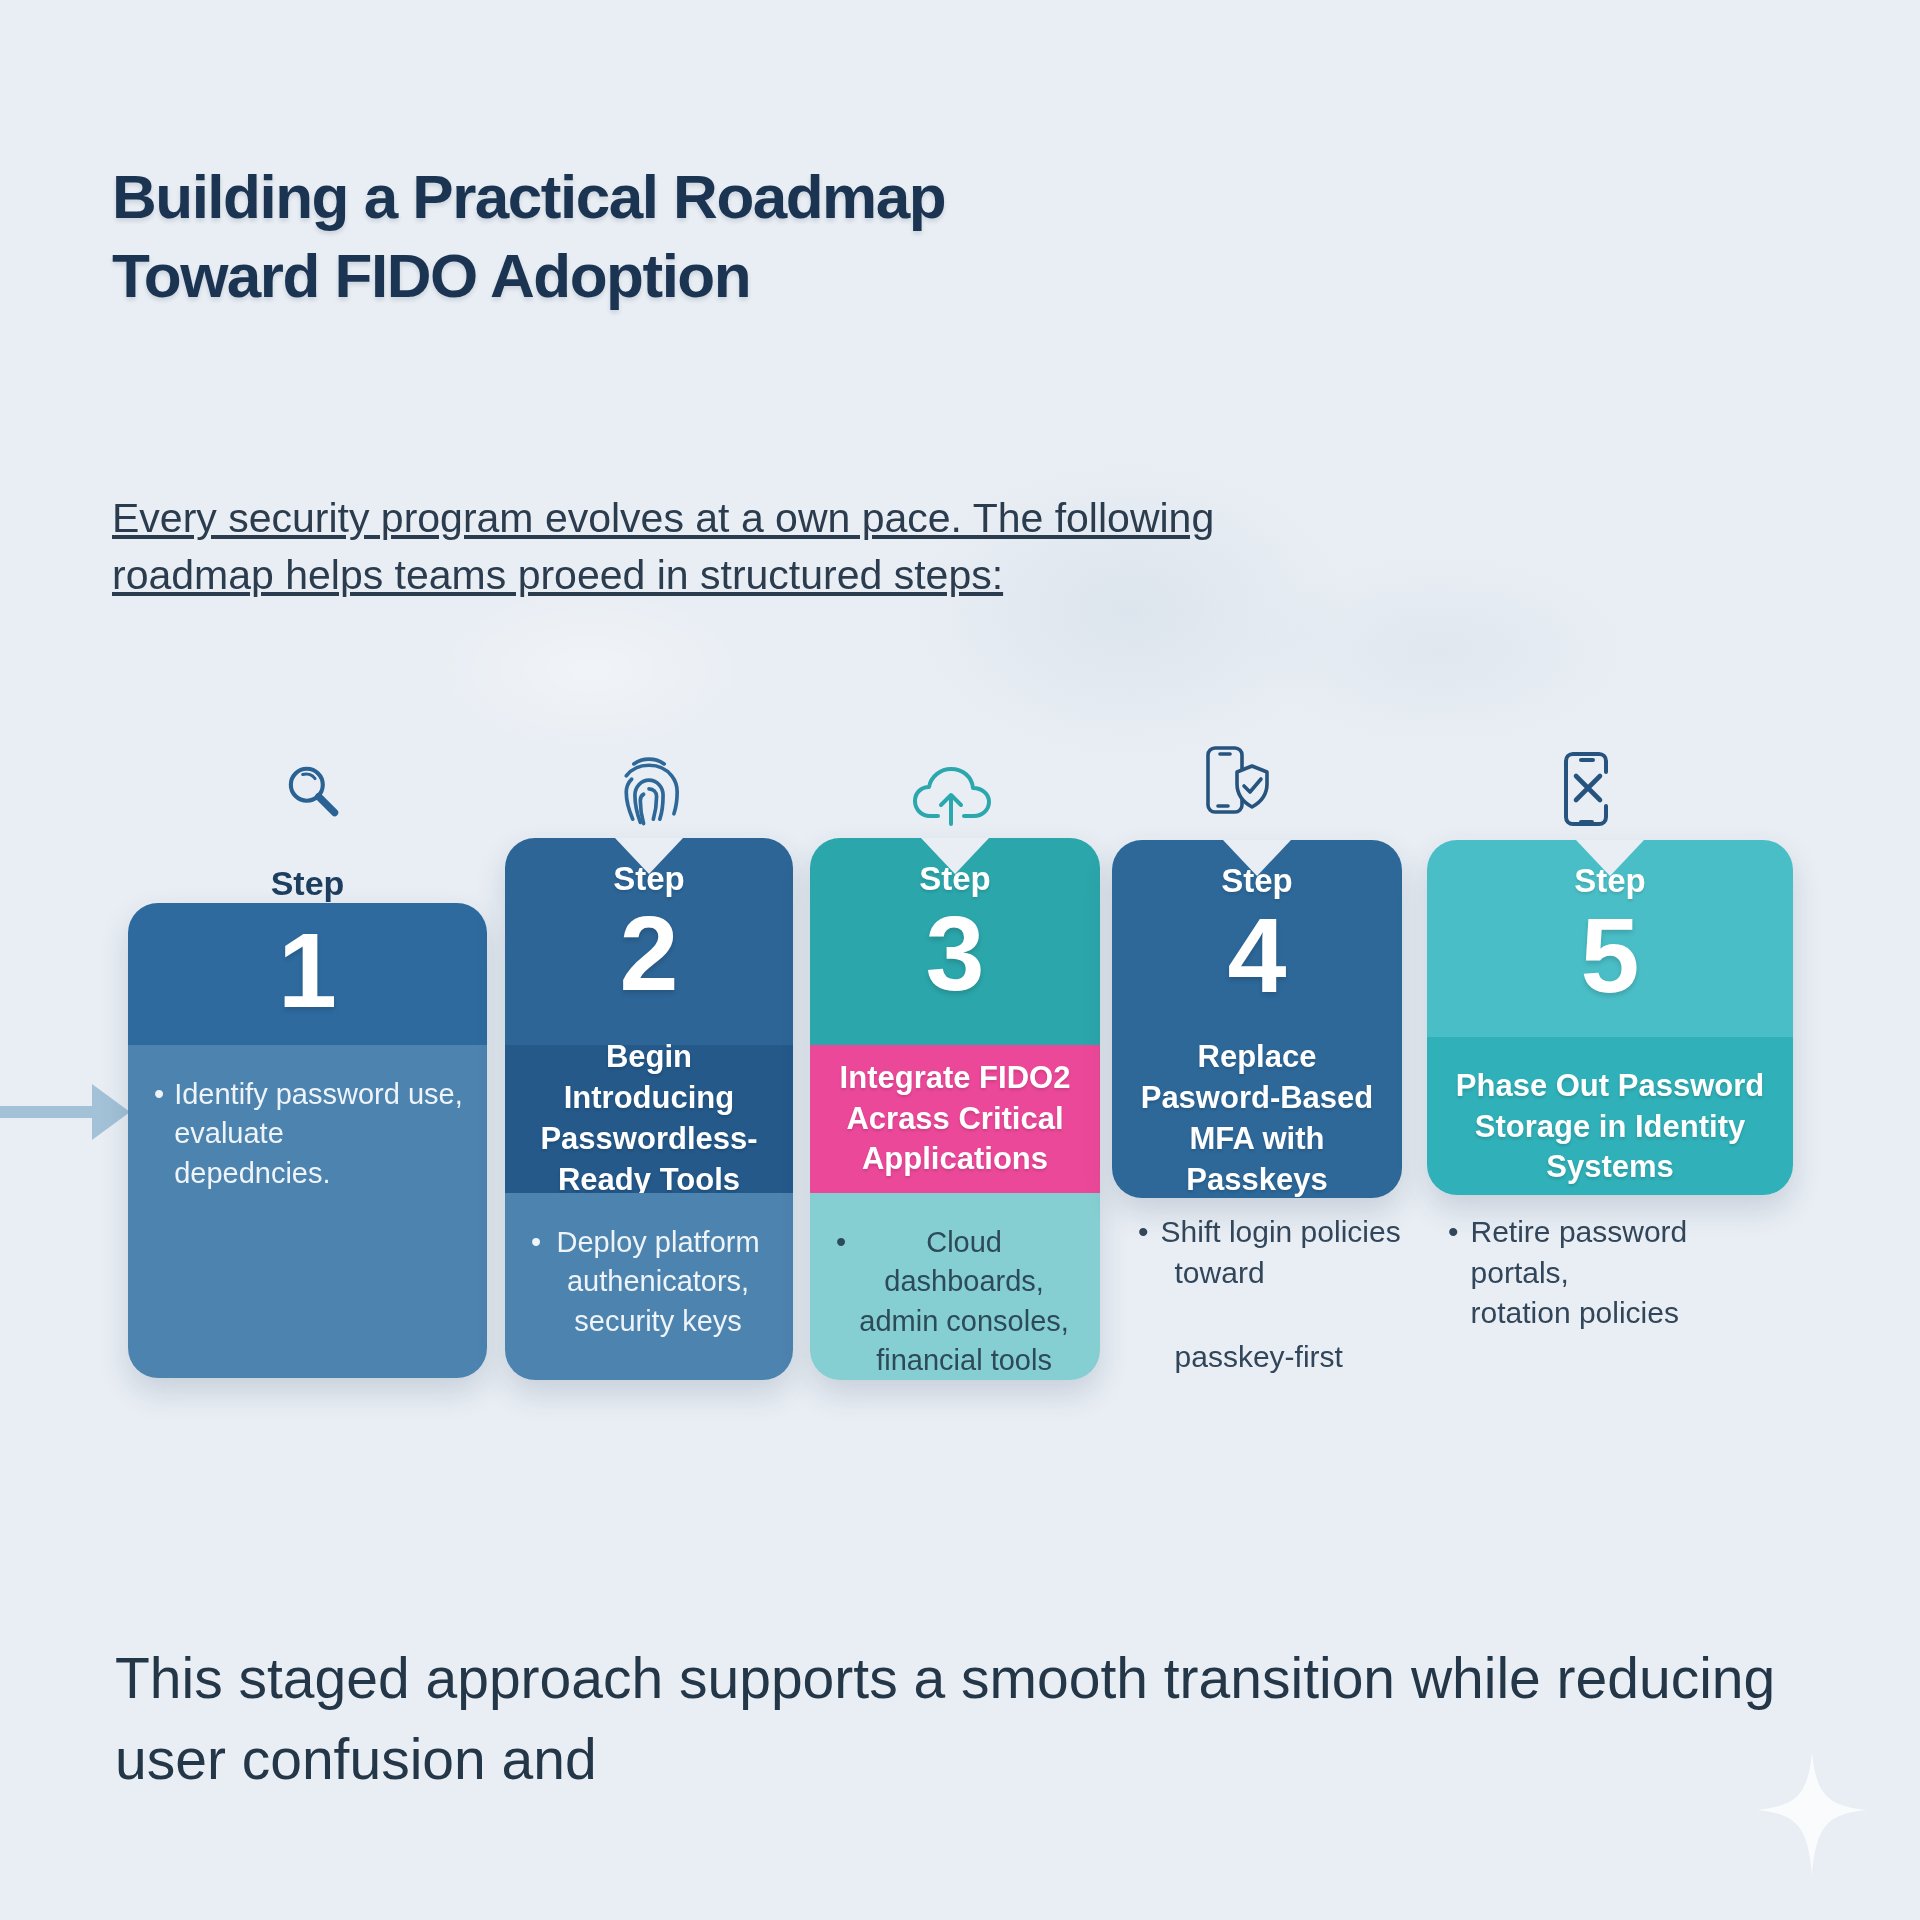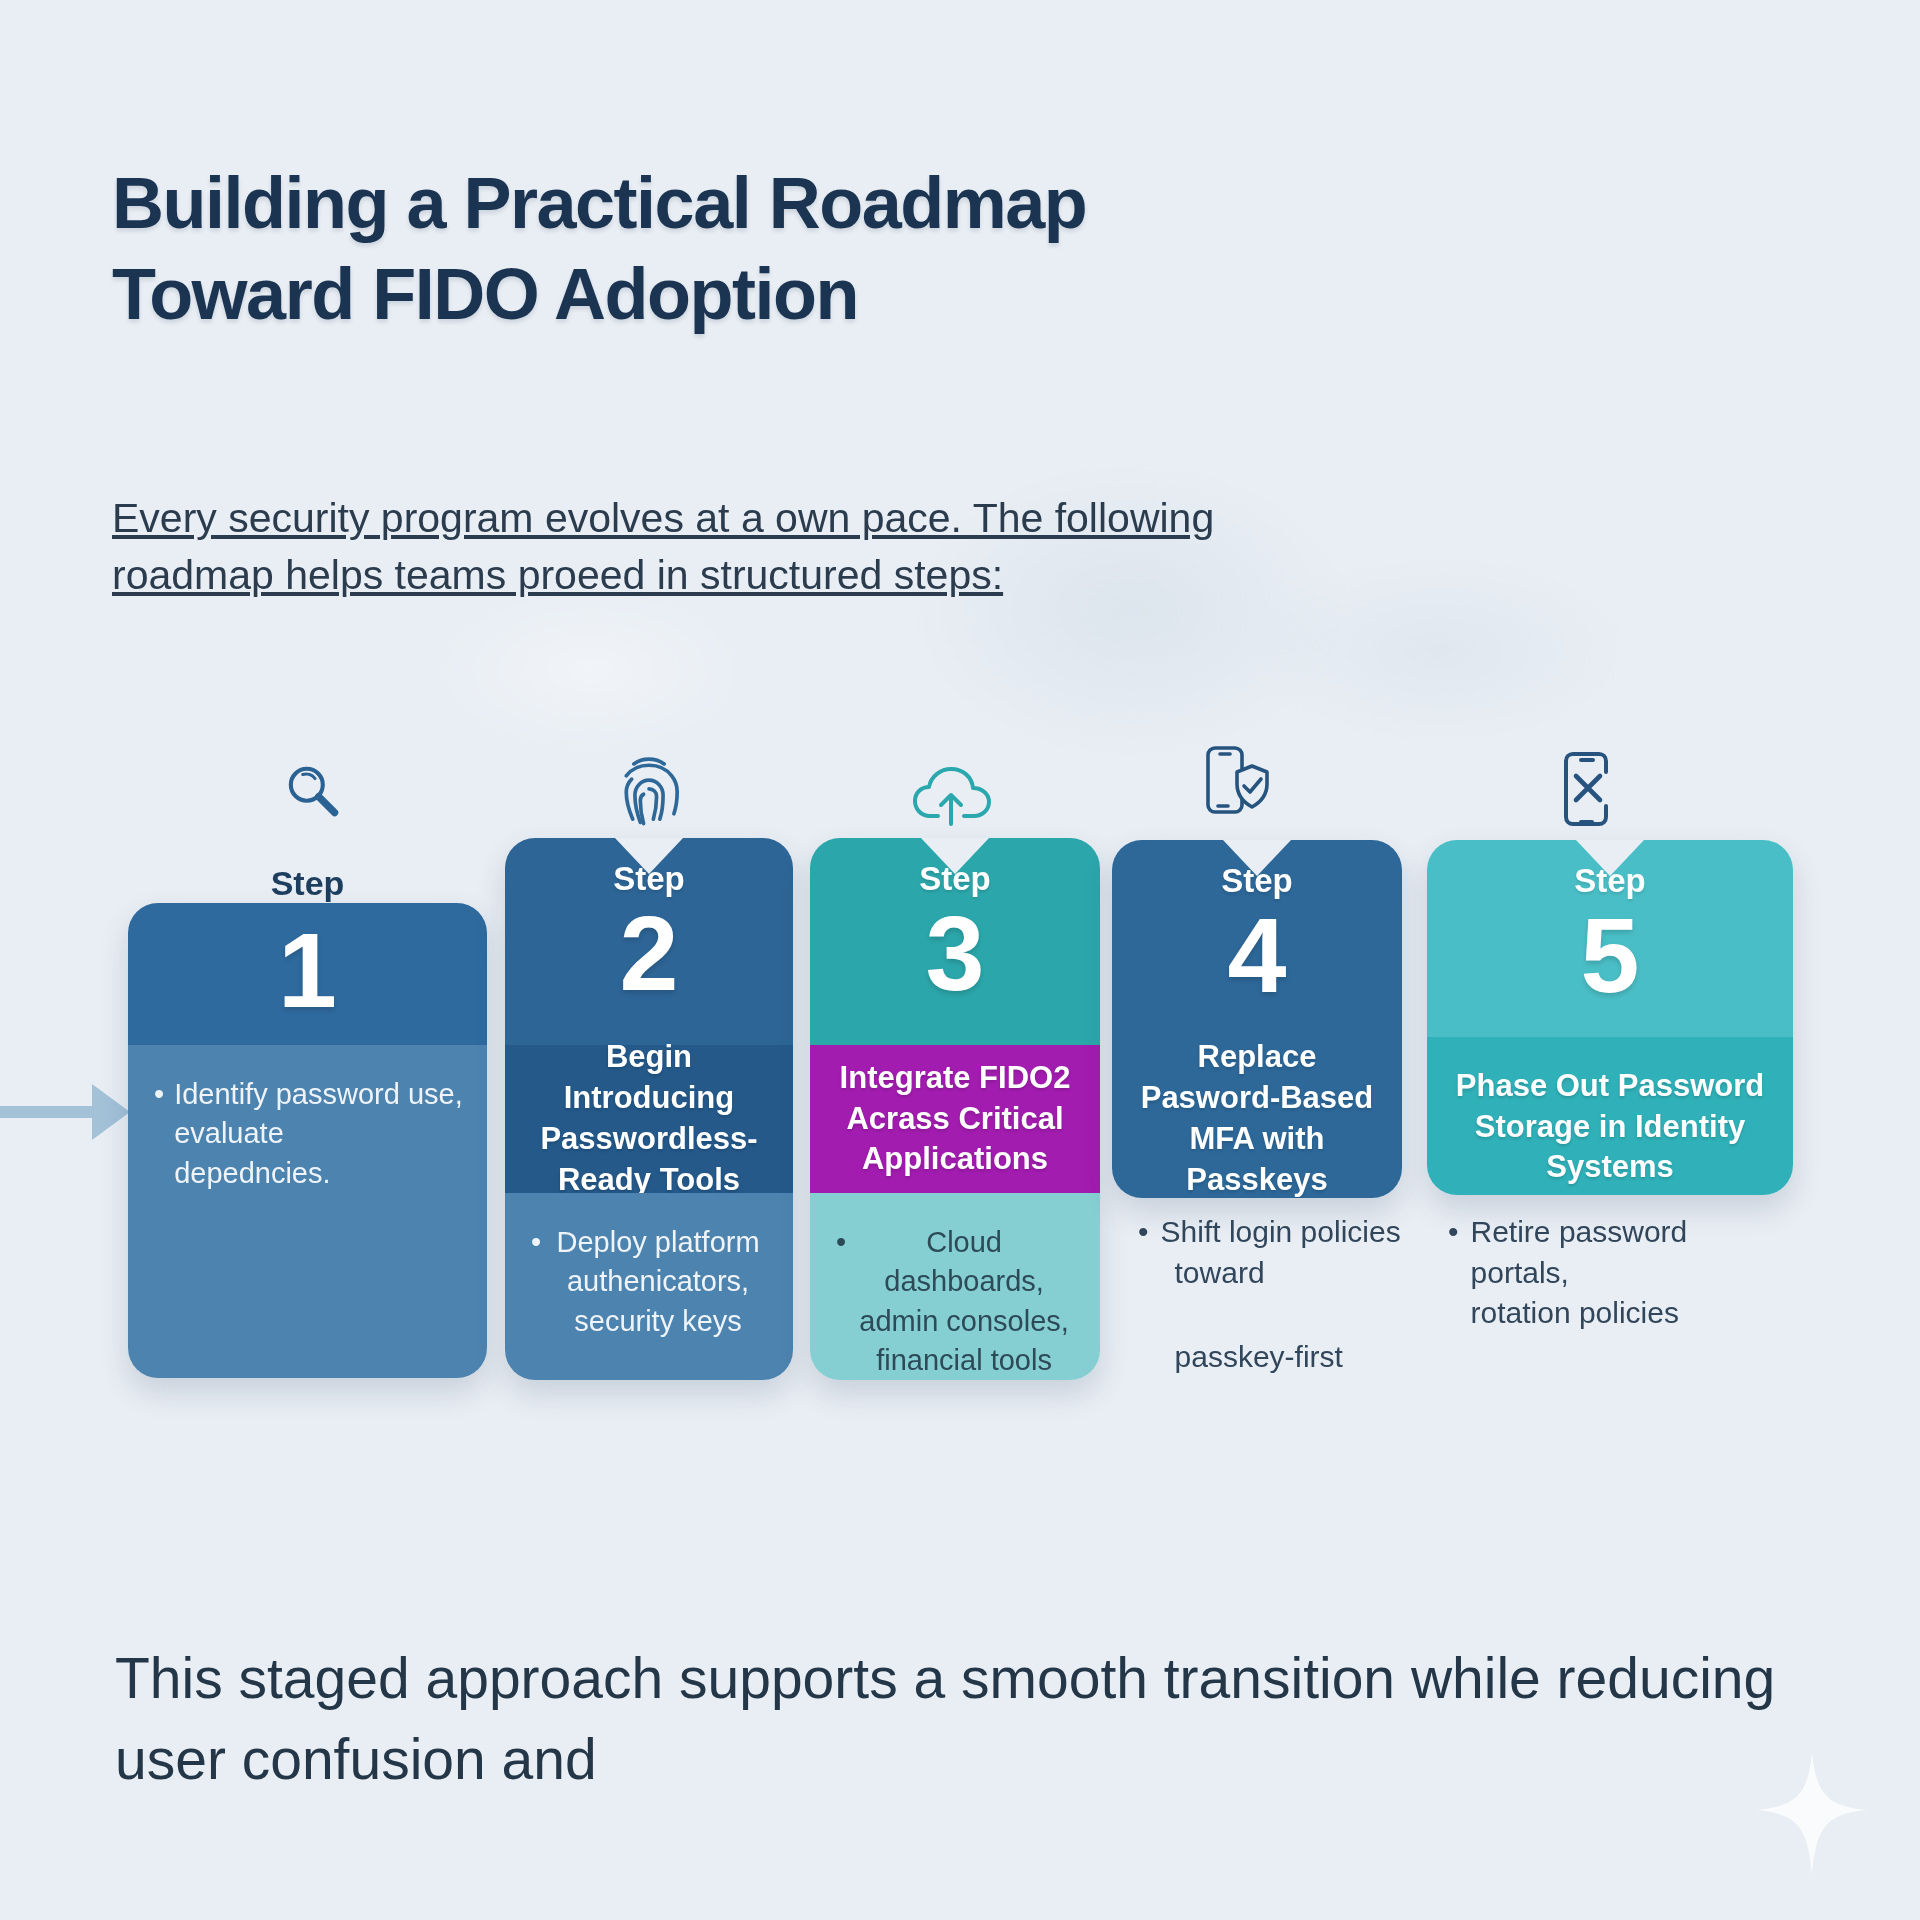--- a/index.html
+++ b/index.html
@@ -13,21 +13,21 @@
   .blob1{position:absolute; left:820px; top:400px; width:620px; height:420px;
     background:radial-gradient(closest-side, rgba(175,195,212,.22), transparent 72%);
     border-radius:50%;}
   .blob2{position:absolute; left:380px; top:560px; width:420px; height:220px;
     background:radial-gradient(closest-side, rgba(255,255,255,.35), transparent 75%);
     border-radius:50%;}
   .blob3{position:absolute; left:1180px; top:520px; width:520px; height:260px;
     background:radial-gradient(closest-side, rgba(200,214,226,.28), transparent 75%);
     border-radius:50%;}
 
-  .page-title{position:absolute; left:112px; top:158px; font-size:72px; font-weight:700;
+  .page-title{position:absolute; left:112px; top:158px; font-size:62px; font-weight:700;
     line-height:1.27; letter-spacing:-1.5px; color:#1b3452;
     text-shadow:0 3px 4px rgba(25,50,75,.14);}
   .subtitle{position:absolute; left:112px; top:490px; font-size:41px; line-height:1.38;
     color:#2b3c4e;text-decoration:underline;}
 
   
   .icon{position:absolute;}
   .icon svg{display:block;}
 
   
@@ -60,21 +60,21 @@
   .step-label{font-size:33px; font-weight:700; color:#ffffff; margin-top:22px;
     text-shadow:0 2px 3px rgba(0,0,0,.12);}
   .step-number{font-size:106px; font-weight:700; color:#ffffff; line-height:1;
     margin-top:2px; text-shadow:0 3px 5px rgba(0,0,0,.15);}
   .card1 .step-number{margin-top:14px;}
 
   .sec-title{flex:none; display:flex; align-items:center; justify-content:center;
     text-align:center; padding:0 16px;}
   .card1 .sec-title{height:148px; background:#1d5380;}
   .card2 .sec-title{height:148px; background:#24598a;}
-  .card3 .sec-title{height:148px; background:#a21caf;}
+  .card3 .sec-title{height:148px; background:#ec4899;}
   .card4 .sec-title{height:158px; background:#2d6899;padding-left:16px;}
   .card5 .sec-title{height:180px; background:#30b0b8;}
   .step-title{font-size:31px; font-weight:700; color:#ffffff; line-height:1.32;
     text-shadow:0 2px 3px rgba(0,0,0,.15);}
 
   .sec-bullets{flex:1; padding:30px 18px 0 26px;}
   .card1 .sec-bullets{background:#4d83af;}
   .card2 .sec-bullets{background:#4d83af;}
   .card3 .sec-bullets{background:#85ced2;}
   .bullet{display:flex; gap:10px; font-size:29px; line-height:1.36;}

